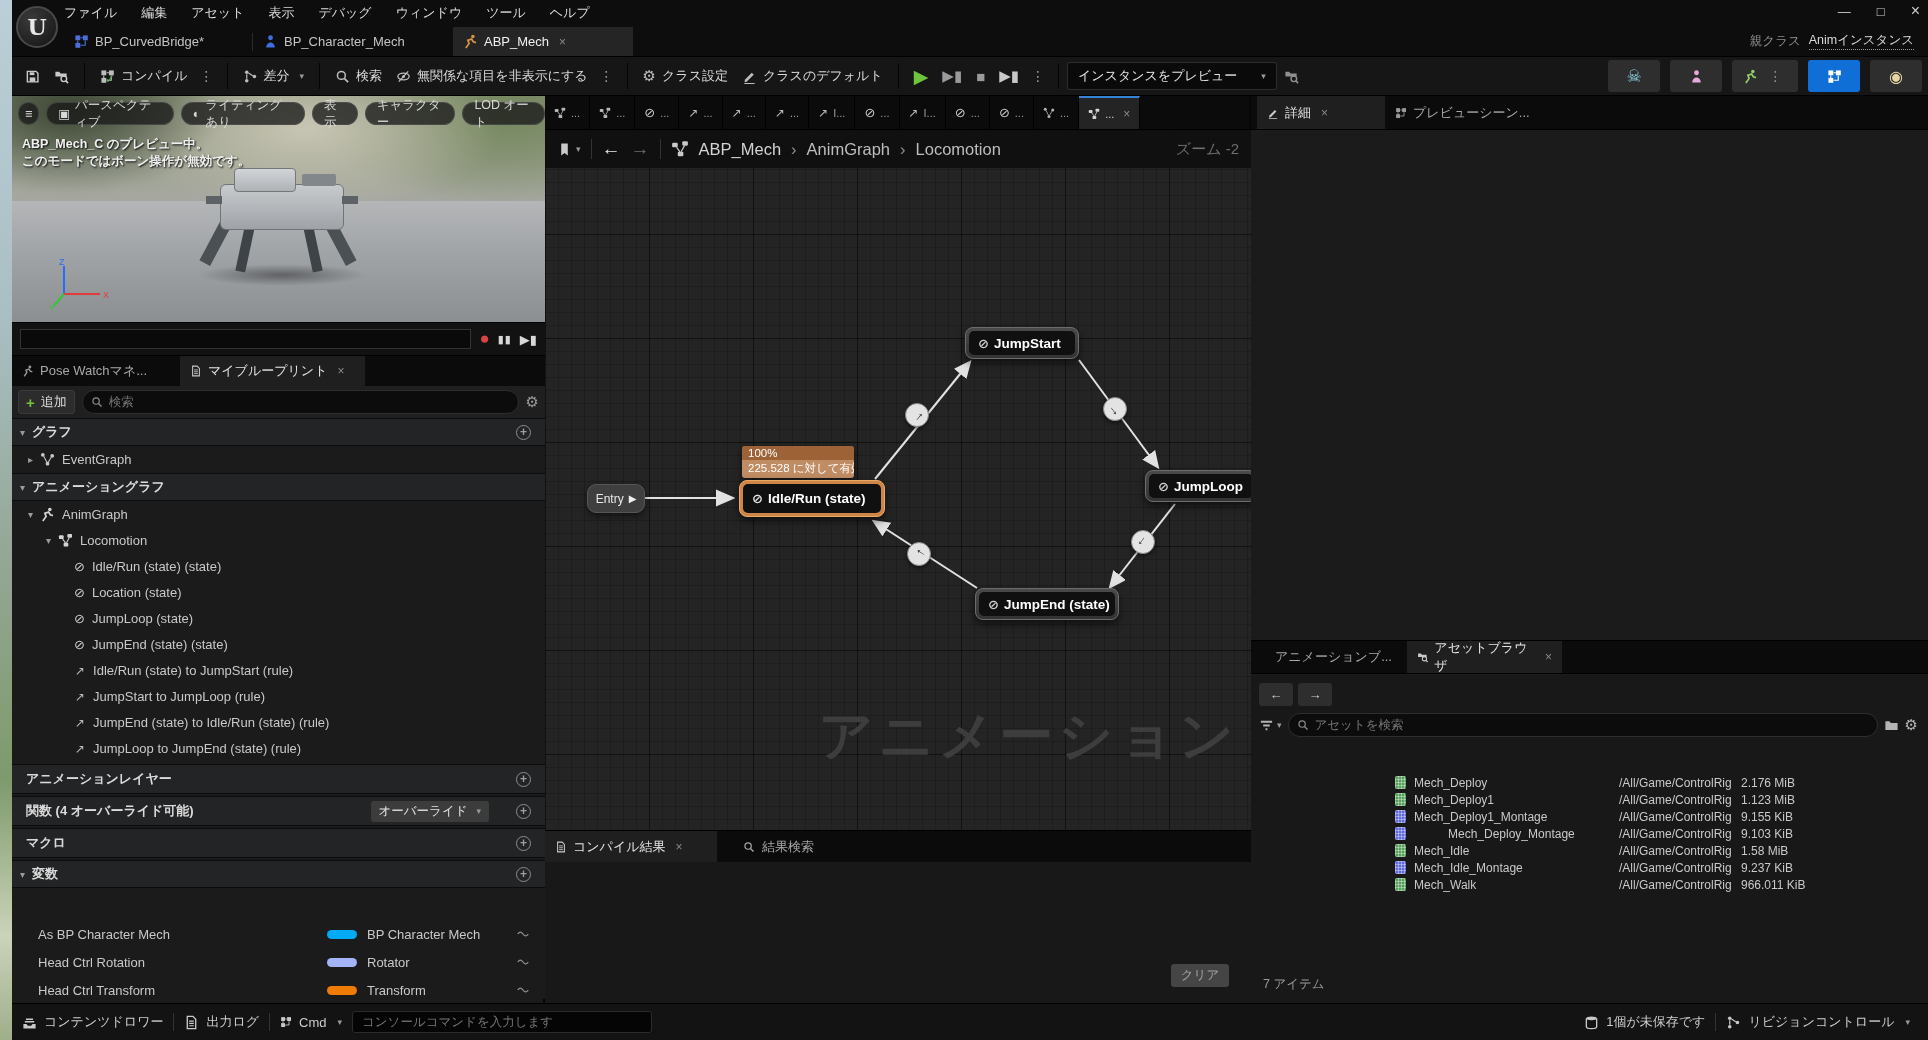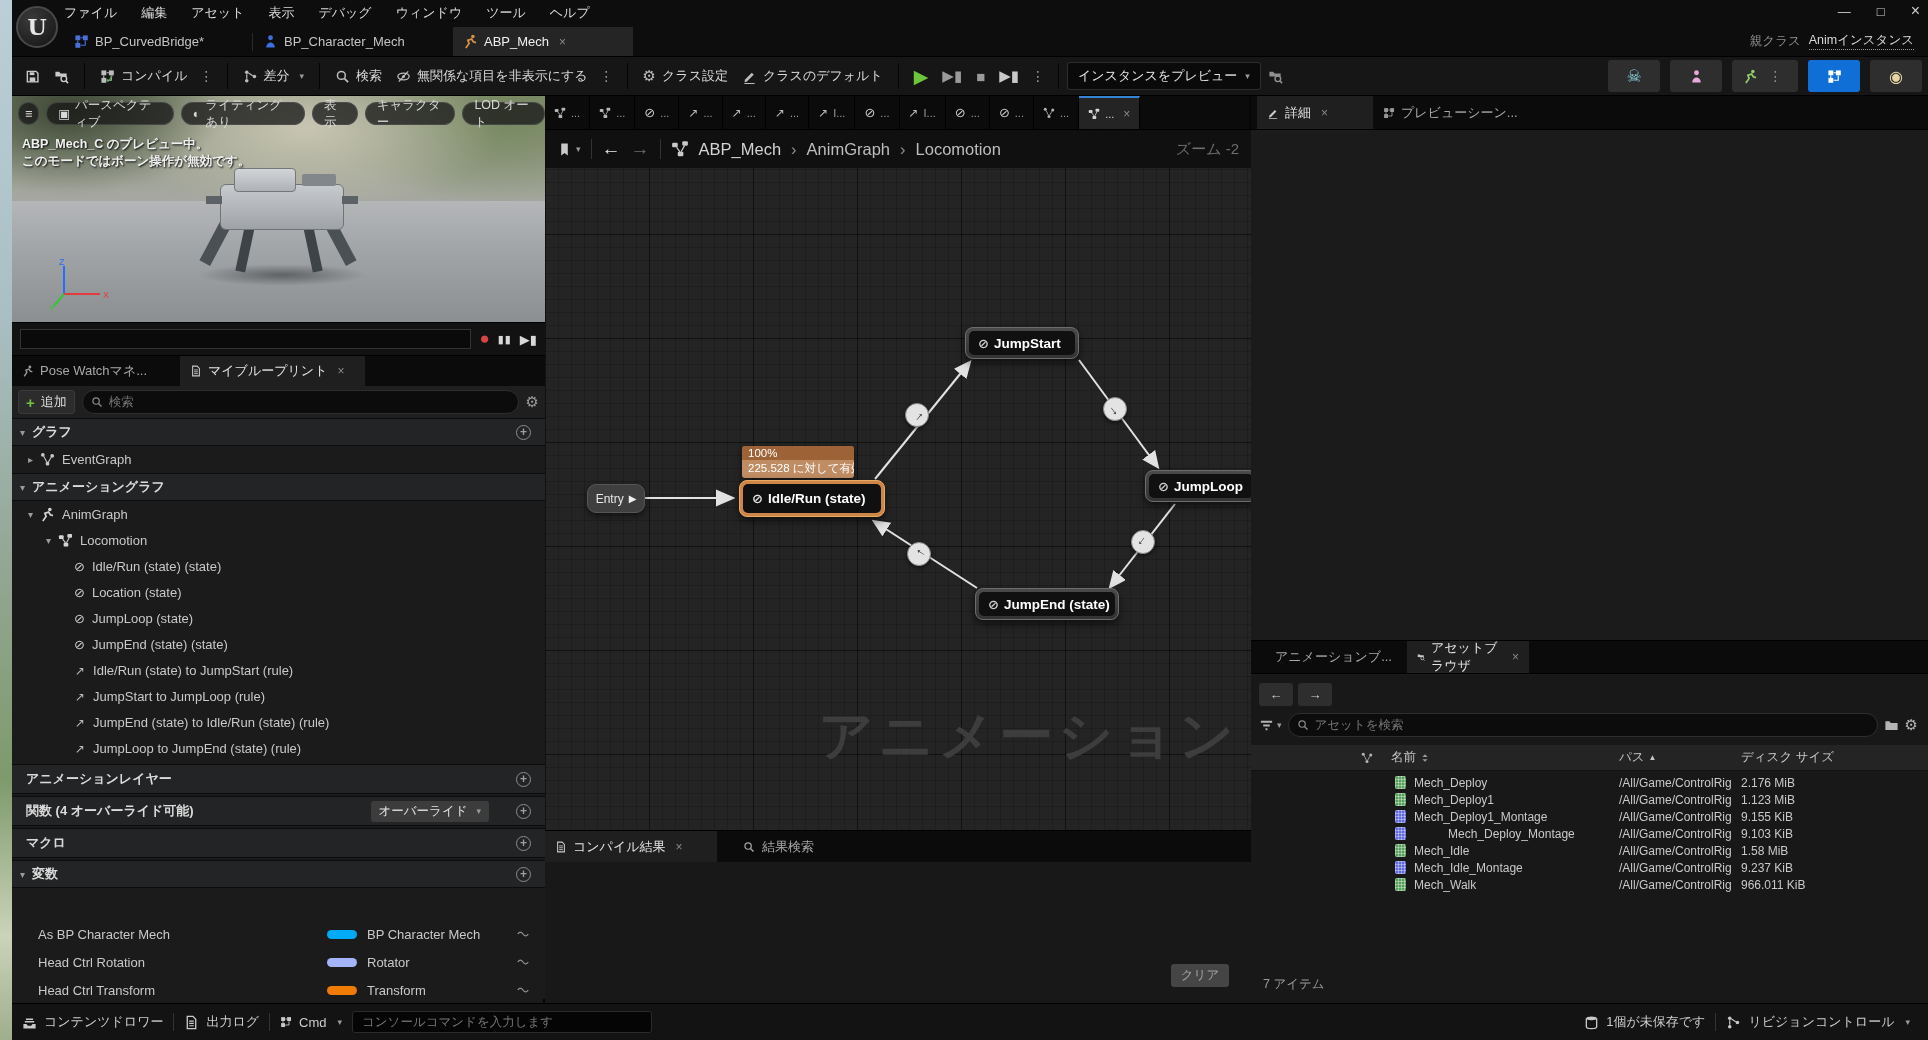--- a/index.html
+++ b/index.html
@@ -246,21 +246,21 @@
         </svg>
         <span>クラスのデフォルト</span>
       </span>
     <div class="sep"></div>
     <span class="ic" style="font-size: 19px; padding: 0px 7px; color: rgb(110, 197, 60);">▶</span>
     <span class="ic" style="color:#9a9a9a;font-size:15px;padding:0 7px;">▶▮</span>
     <span class="ic" style="color:#9a9a9a;font-size:15px;padding:0 7px;">■</span>
     <span class="ic" style="color:#c9c9c9;font-size:15px;padding:0 7px;">▶▮</span>
     <span class="kebab">⋮</span>
     <div class="sep"></div>
-    <span class="row" style="background:#0a0a0a;border:1px solid #2d2d2d;border-radius:3px;height:28px;padding:0 10px;gap:4px;color:#e2e2e2;">
+    <span class="row" style="background:#0a0a0a;border:1px solid #2d2d2d;border-radius:3px;height:28px;padding:0 10px;gap:20px;color:#e2e2e2;">
       <span>インスタンスをプレビュー</span>
       <span class="chev">▾</span>
     </span>
     <span class="tbtn">
         <svg class="i" style="color:#8f8f8f;">
           <use href="#i-foldermag"></use>
         </svg>
       </span>
     <div style="flex:1"></div>
     <span class="tbtn" style="background: rgb(46, 46, 46); width: 52px; height: 32px; justify-content: center; font-size: 17px; color: rgb(143, 216, 232);">☠</span>
@@ -679,42 +679,42 @@
     </div>
 
     <div class="abs" style="left:0;top:766px;width:706px;height:141px;background:#181818;">
       <span style="position:absolute;right:22px;bottom:16px;width:58px;height:23px;background:#454545;border-radius:3px;color:#a2a2a2;display:flex;align-items:center;justify-content:center;font-size:12.5px;">クリア</span>
     </div>
   </div>
 
   <div class="abs" style="left:1251px;top:96px;width:677px;height:907px;background:#1b1b1b;">
 
     <div class="row panelhead" style="height:34px;border-bottom:1px solid #000;">
-      <div class="tab active" style="width:116px;margin-left:6px;">
+      <div class="tab active" style="width:128px;margin-left:6px;">
         <svg class="i12" style="color:#c9c9c9;">
             <use href="#i-pencil"></use>
           </svg>
         <span>詳細</span>
         <span class="close">×</span>
       </div>
       <div class="tab" style="width:170px;">
         <svg class="i12" style="color:#9a9a9a;">
             <use href="#i-nodes"></use>
           </svg>
         <span>プレビューシーン...</span>
       </div>
     </div>
 
     <div style="height:510px;background:#1b1b1b;"></div>
 
     <div class="row panelhead" style="height:34px;border-top:1px solid #000;border-bottom:1px solid #000;">
       <div class="tab" style="width:142px;margin-left:14px;">
         <span>アニメーションブ...</span>
       </div>
-      <div class="tab active" style="width:122px;">
+      <div class="tab active" style="width:155px;">
         <svg class="i12" style="color:#c9c9c9;">
             <use href="#i-foldermag"></use>
           </svg>
         <span>アセットブラウザ</span>
         <span class="close">×</span>
       </div>
     </div>
 
     <div class="abs" style="left:0;top:579px;width:677px;height:328px;background:#181818;">
       <div class="abs row" style="left:8px;top:8px;gap:5px;">
@@ -731,36 +731,20 @@
               <use href="#i-mag"></use>
             </svg>
           <input class="search" style="width: 100%;" placeholder="アセットを検索">
         </span>
         <svg class="i" style="color:#b5b5b5;">
             <use href="#i-folder"></use>
           </svg>
         <span class="ic" style="color:#b5b5b5;font-size:15px;">⚙</span>
       </div>
 
-      <div class="abs row" style="left:0;top:70px;width:677px;height:26px;background:#242424;border-bottom:1px solid #111;color:#c6c6c6;font-size:12.5px;">
-        <svg class="i12" style="margin-left:110px;color:#b5b5b5;">
-            <use href="#i-graph"></use>
-          </svg>
-        <span class="row" style="margin-left:18px;gap:3px;">
-            <span>名前</span>
-            <svg class="i12" style="color:#9a9a9a;">
-              <use href="#i-sort"></use>
-            </svg>
-          </span>
-        <span class="row" style="position:absolute;left:368px;gap:4px;">
-            <span>パス</span>
-            <span style="font-size:8px;color:#c9c9c9;">▲</span>
-          </span>
-        <span style="position:absolute;left:490px;">ディスク サイズ</span>
-      </div>
 
       <div class="arow" style="top:99px;">
           <span class="aicon" style="margin-left: 144px; background-color: rgb(87, 160, 92);"></span>
           <span style="margin-left:8px;width:208px;">Mech_Deploy</span>
           <span style="position:absolute;left:368px;">/All/Game/ControlRig</span>
           <span style="position:absolute;left:490px;">2.176 MiB</span>
         </div>
       <div class="arow" style="top:116px;">
           <span class="aicon" style="margin-left: 144px; background-color: rgb(87, 160, 92);"></span>
           <span style="margin-left:8px;width:208px;">Mech_Deploy1</span>

